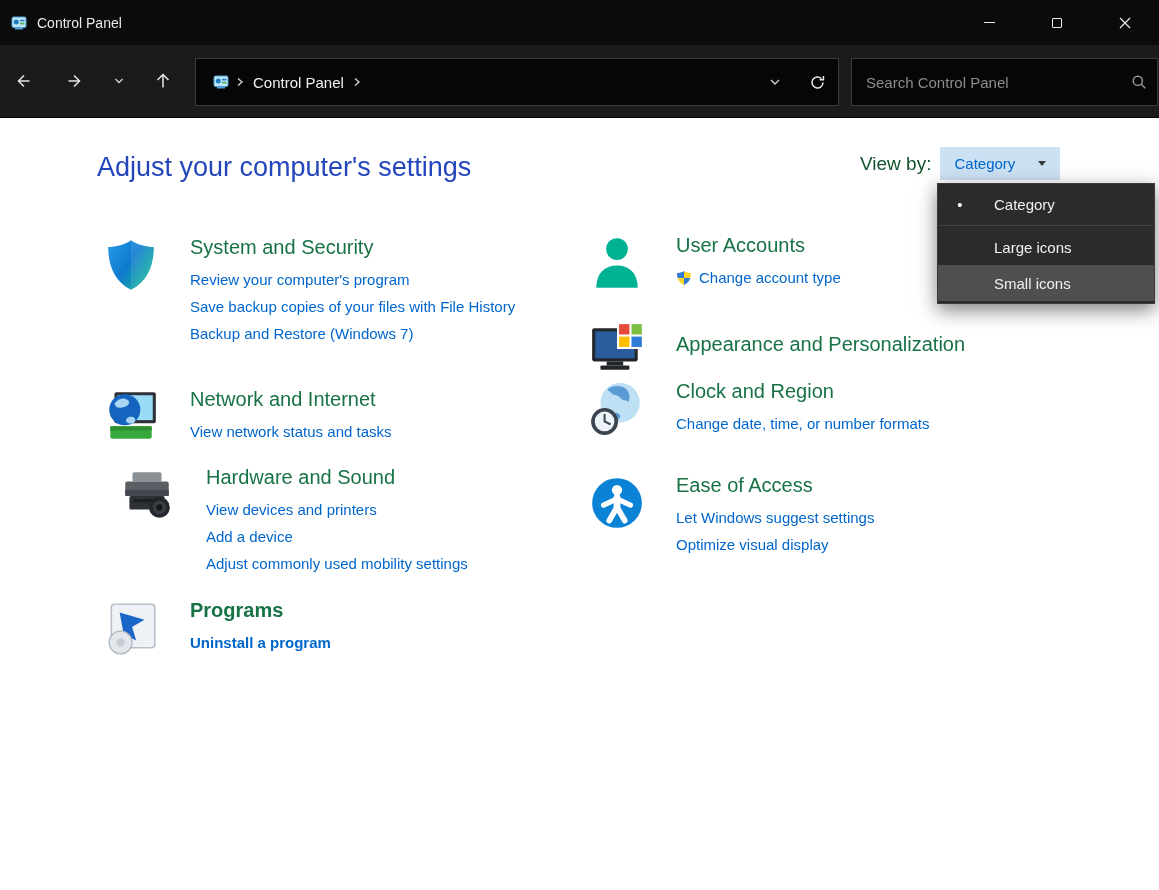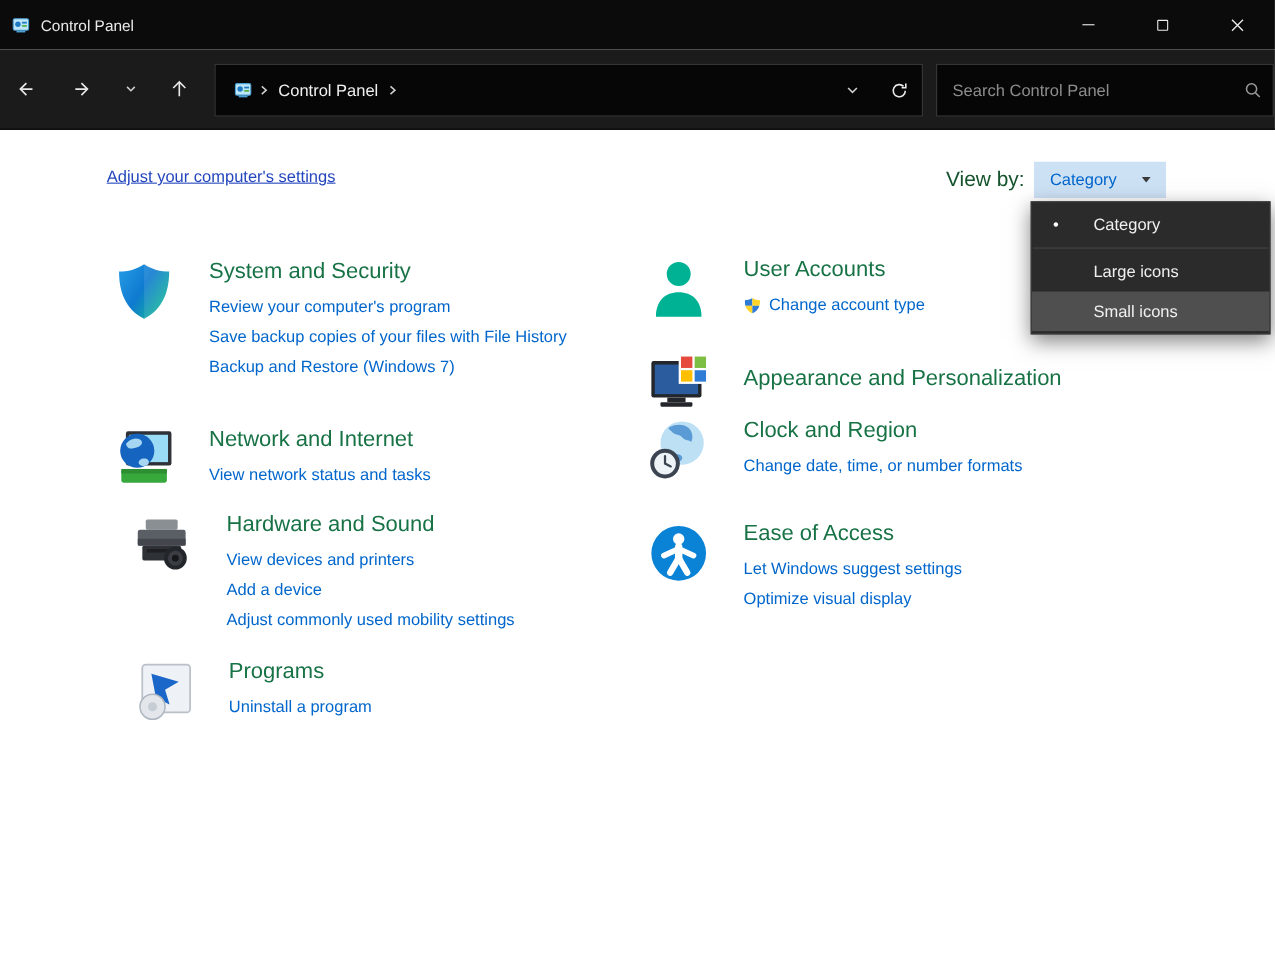--- a/index.html
+++ b/index.html
@@ -48,21 +48,21 @@
     flex:1; background:transparent; border:none; outline:none;
     color:#dddddd; font-size:15px; padding:0 8px 0 14px;
     font-family:"Liberation Sans","DejaVu Sans",sans-serif;
   }
   .search-box input::placeholder { color:#8d8d8d; }
   .mag { width:36px; display:flex; align-items:center; justify-content:center; cursor:pointer; }
 
   
   .page-heading {
     position:absolute; left:97px; top:152px;
-    font-size:15px; color:#2446bd;text-decoration:underline;
+    font-size:27px; color:#2446bd;
   }
   .viewby {
     position:absolute; left:860px; top:147px; height:33px;
     display:flex; align-items:center; gap:9px;
   }
   .viewby-label { font-size:19px; color:#14532d; }
   .viewby-btn {
     width:120px; height:33px; background:#cde1f5; border:none;
     display:flex; align-items:center; justify-content:space-between;
     padding:0 14px; cursor:pointer;
@@ -293,21 +293,21 @@
   <div class="cat-body">
     <div class="cat-title">Hardware and Sound</div>
     <div class="cat-links">
       <a class="cat-link">View devices and printers</a>
       <a class="cat-link">Add a device</a>
       <a class="cat-link">Adjust commonly used mobility settings</a>
     </div>
   </div>
 </div>
 
-<div class="cat left-col" style="left:120px; top:595px;">
+<div class="cat left-col" style="left:102px; top:595px;font-weight:bold;">
   <div class="cat-icon">
     <svg width="58" height="58" viewBox="0 0 56 56">
       <rect x="9" y="5" width="42" height="42" rx="3" fill="#eef1f5" stroke="#b9c0c8" stroke-width="1.5"></rect>
       <path d="M17 13 L41 20 L29 27 L33 40 L21 34 Z" fill="#1b66c9"></path>
       <circle cx="18" cy="42" r="11" fill="#e3e7ec" stroke="#aeb6bf" stroke-width="1.3"></circle>
       <circle cx="18" cy="42" r="4" fill="#c7cdd4"></circle>
     </svg>
   </div>
   <div class="cat-body">
     <div class="cat-title">Programs</div>

